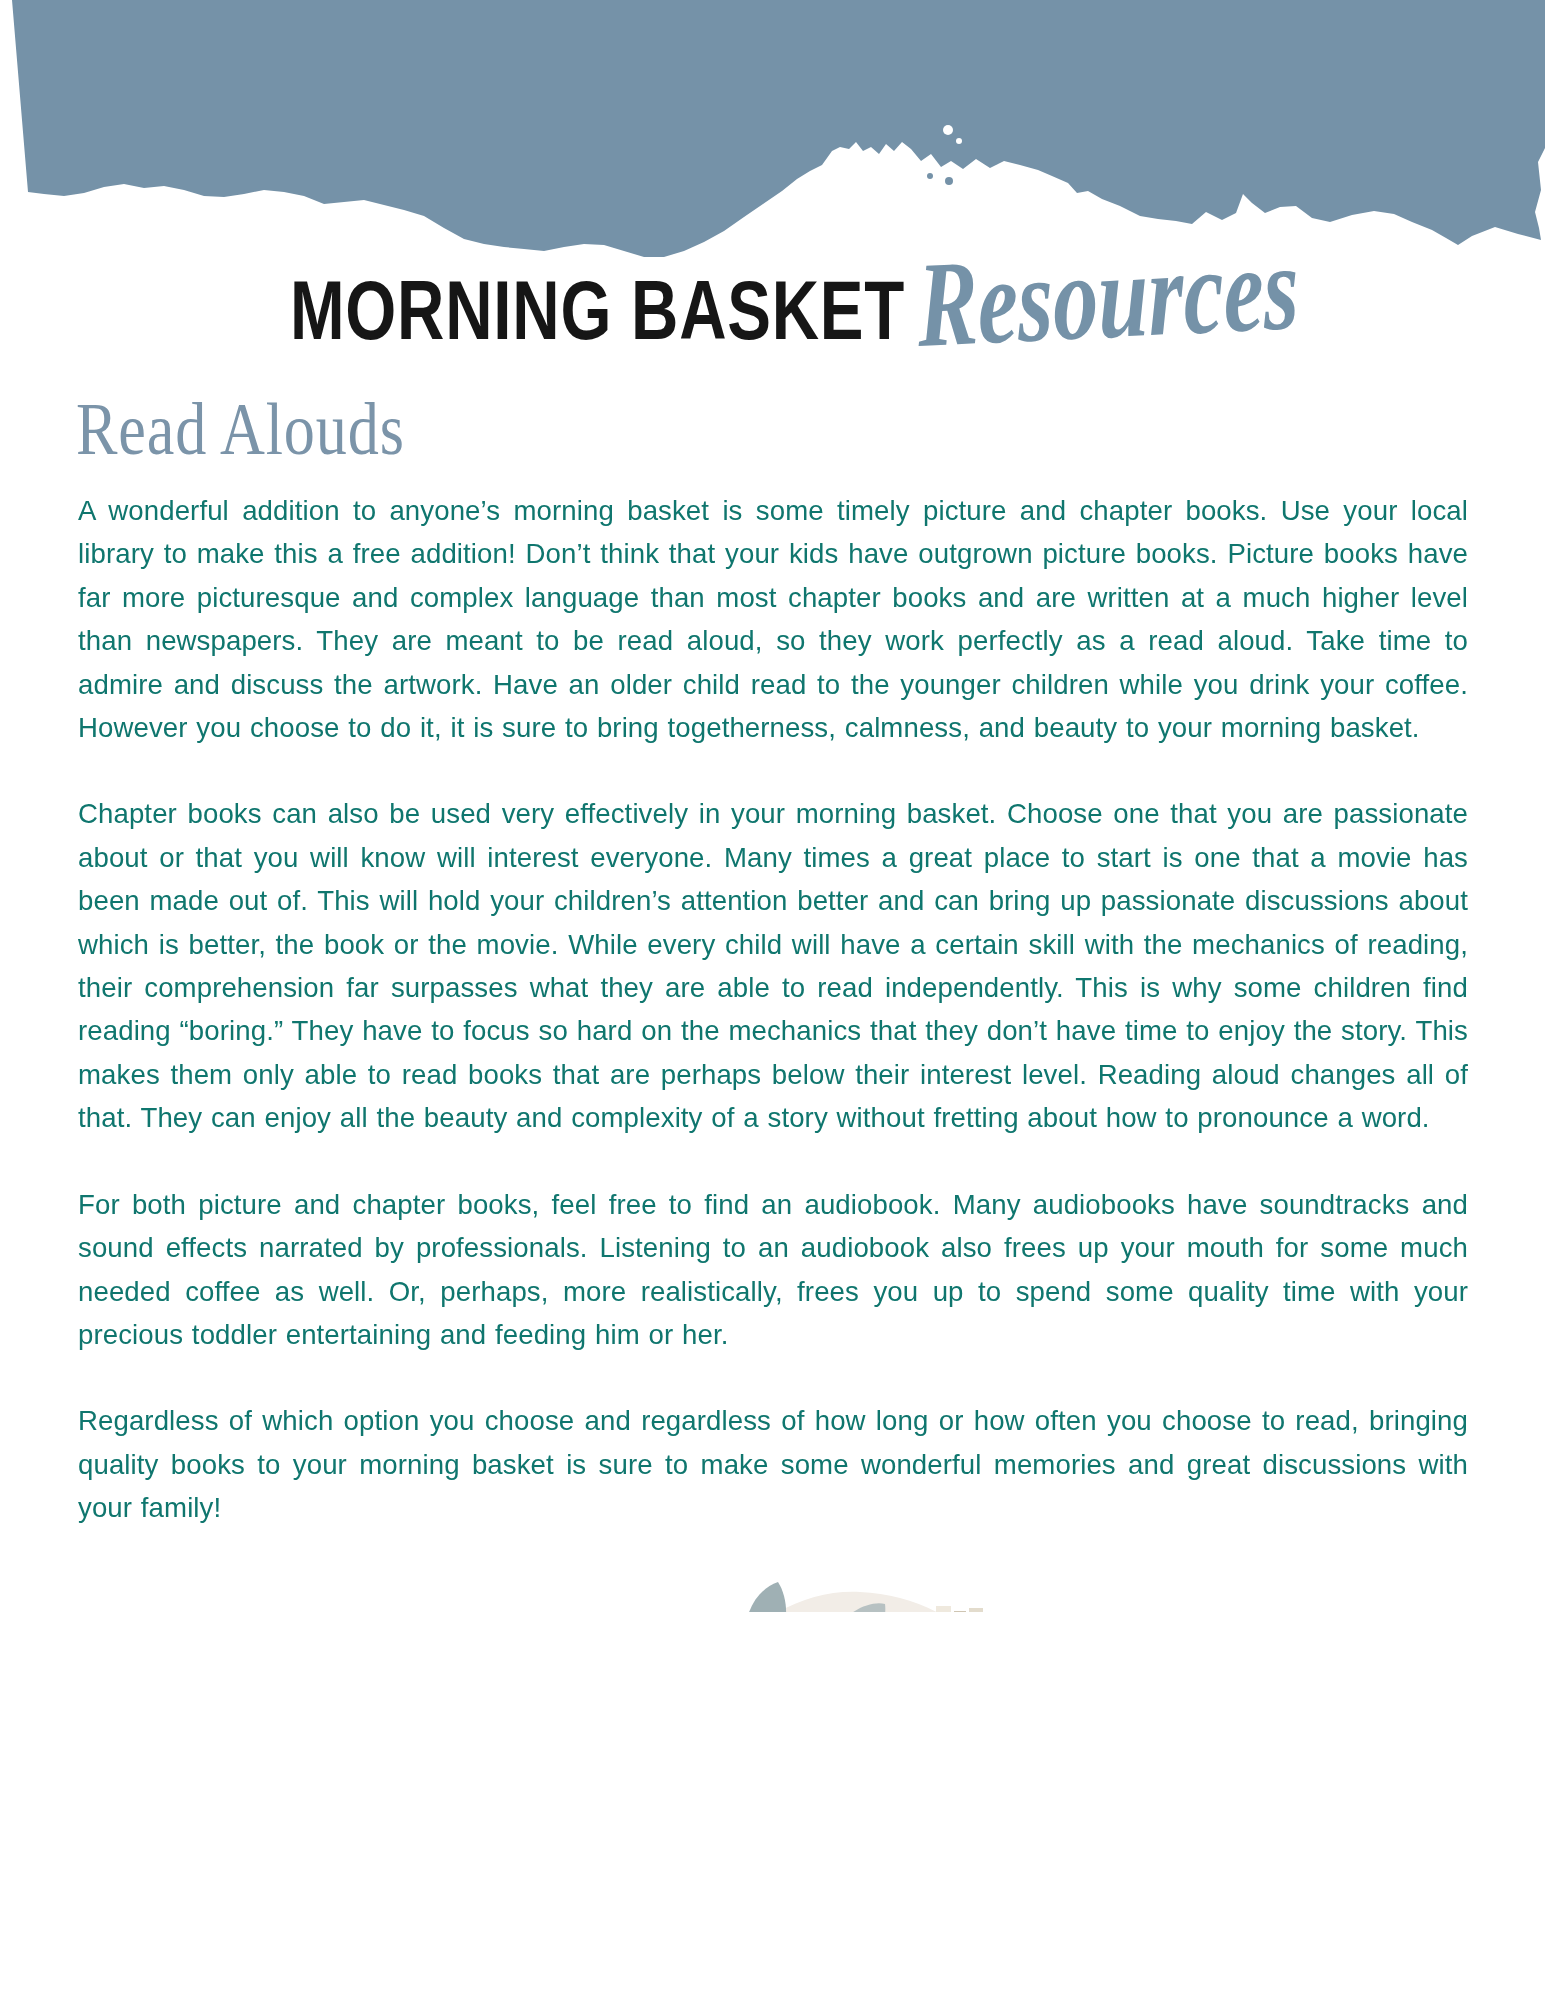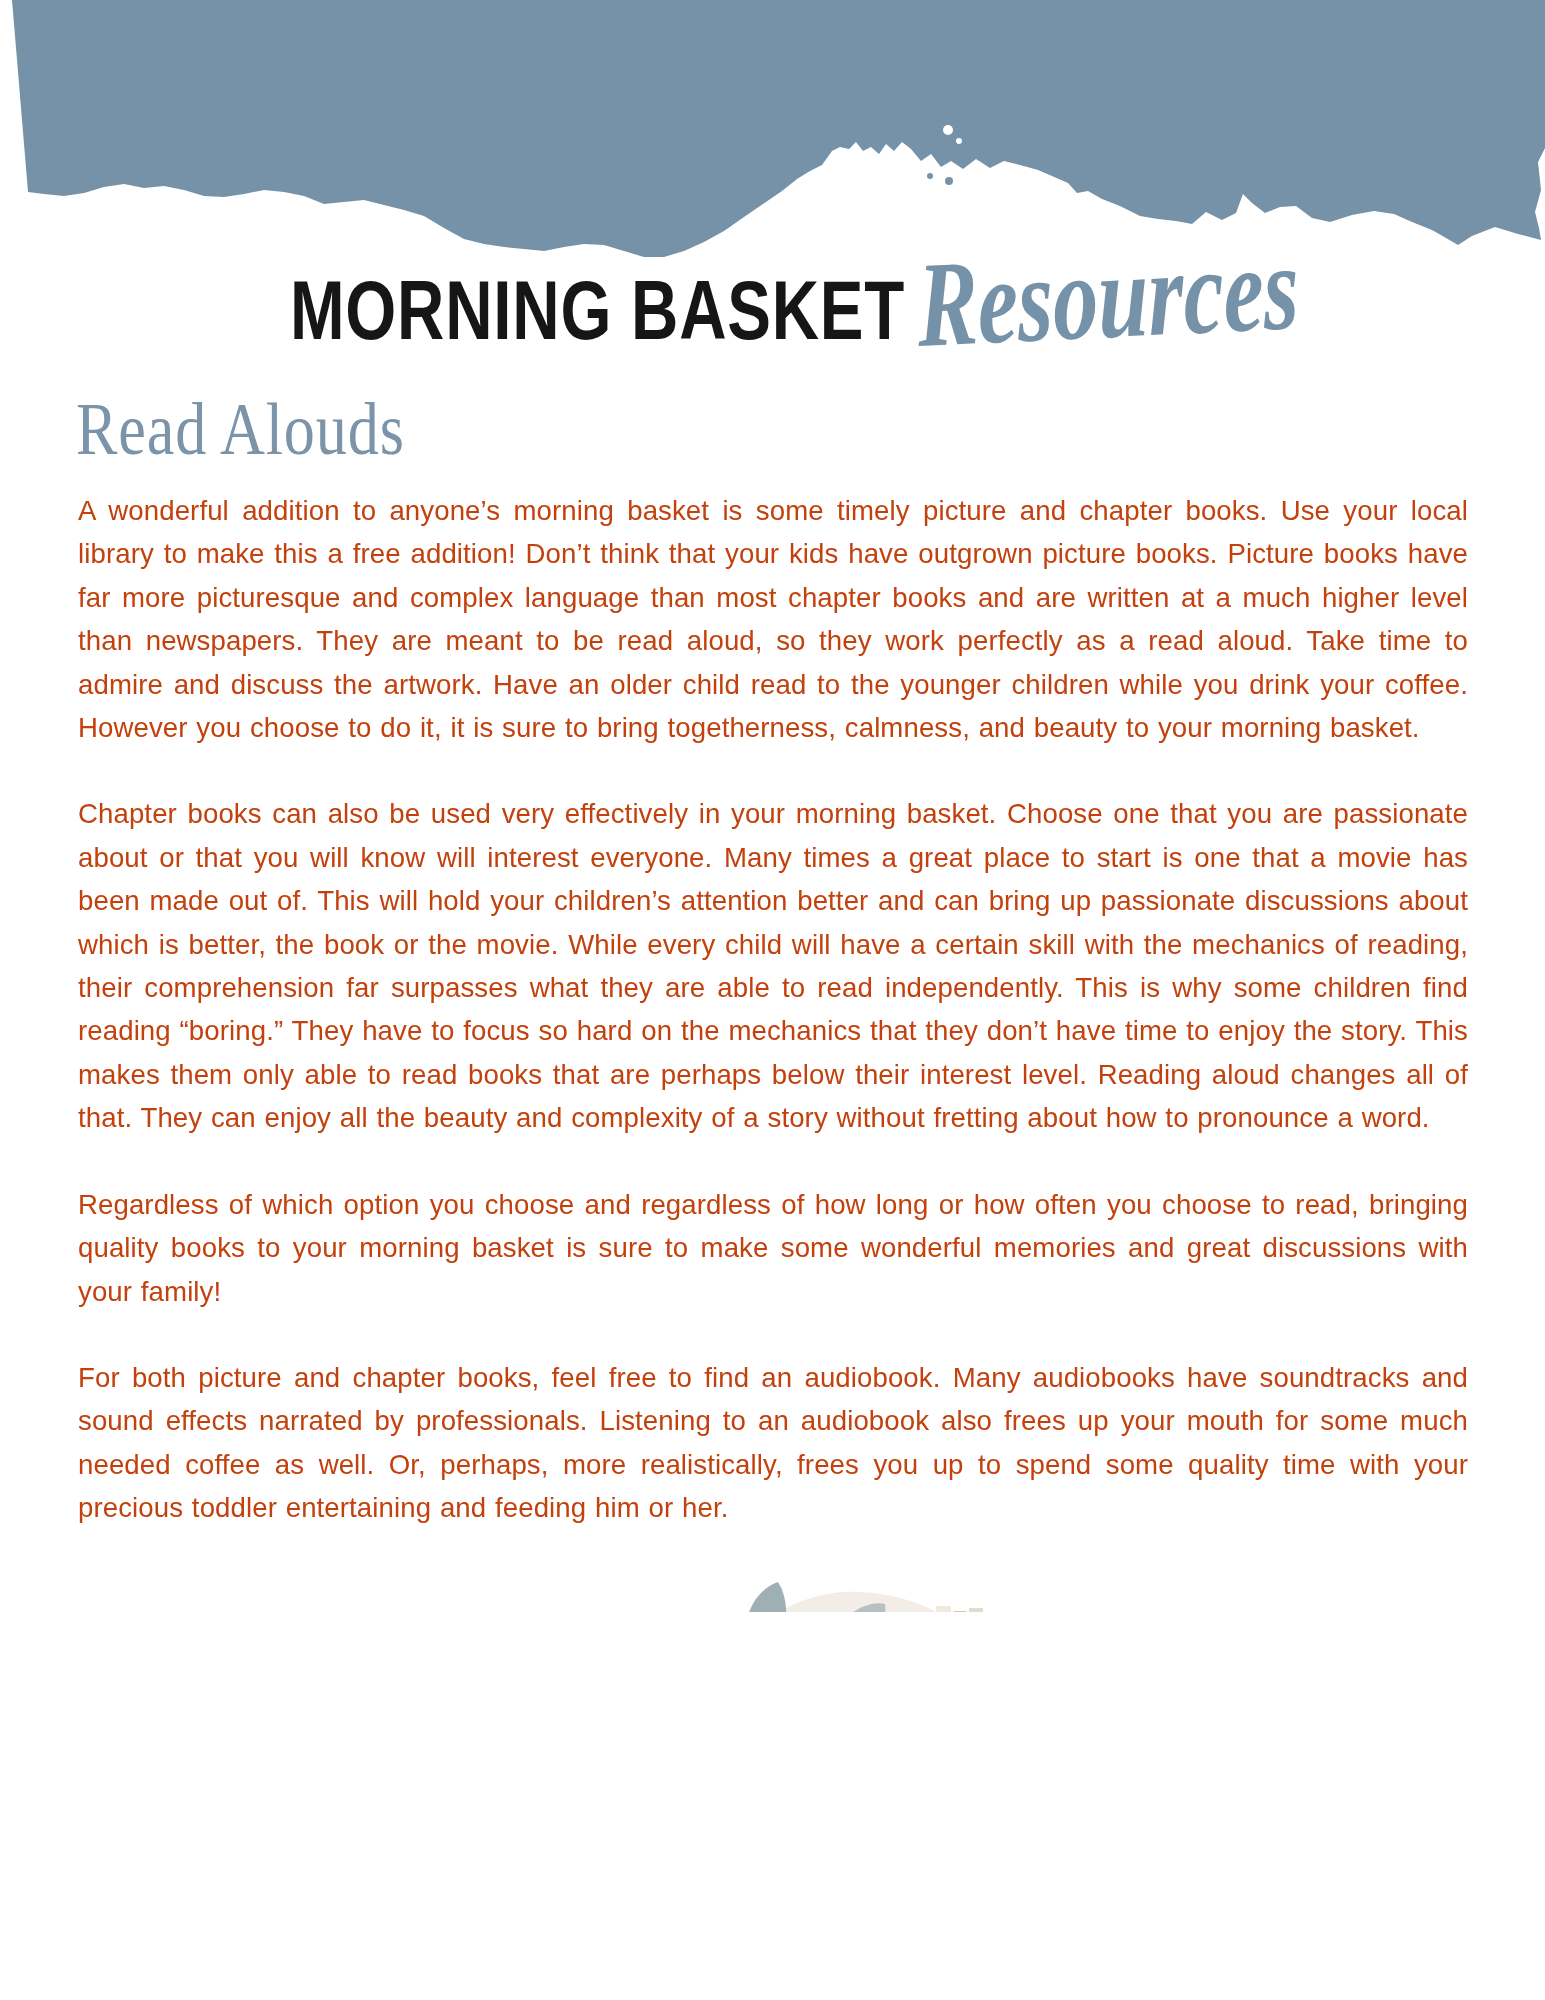--- a/index.html
+++ b/index.html
@@ -8,21 +8,21 @@
   .header-tear{position:absolute;top:0;left:0;width:1545px;height:260px;display:block;}
   .title-main{position:absolute;left:290px;top:268px;margin:0;font-family:"Liberation Sans",sans-serif;
         font-weight:700;font-size:84px;line-height:84px;color:#161616;letter-spacing:1px;
         transform:scaleX(0.78);transform-origin:left top;white-space:nowrap;}
   .title-script{position:absolute;left:916px;top:244px;font-family:"Liberation Serif",serif;
         font-style:italic;font-weight:700;font-size:122px;line-height:122px;color:#7592a8;
         transform:scaleX(0.74) rotate(-2deg);transform-origin:left top;white-space:nowrap;}
   .section-heading{position:absolute;left:76px;top:392px;margin:0;font-family:"Liberation Serif",serif;
         font-weight:400;font-size:74px;line-height:74px;color:#7b94a9;letter-spacing:1px;
         transform:scaleX(0.84);transform-origin:left top;white-space:nowrap;}
-  .body-text{position:absolute;left:78px;top:489px;width:1390px;color:#c2410c;}
+  .body-text{position:absolute;left:78px;top:489px;width:1390px;color:#0f766e;}
   .body-text p{margin:0 0 43px 0;font-size:27.6px;line-height:43.4px;text-align:justify;
         letter-spacing:0.1px;word-spacing:1px;}
   .footer-tear{position:absolute;left:0;top:1650px;width:1545px;height:350px;display:block;}
   .illu{position:absolute;left:540px;top:1552px;width:505px;height:455px;display:block;}
 </style>
 </head>
 <body>
 
 <div class="page">
 
@@ -44,22 +44,22 @@
     <circle cx="949" cy="181" r="4" fill="#7592a8"></circle>
   </svg>
 
   <h1 class="title-main">MORNING BASKET</h1>
   <span class="title-script">Resources</span>
   <h2 class="section-heading">Read Alouds</h2>
 
   <div class="body-text">
     <p>A wonderful addition to anyone’s morning basket is some timely picture and chapter books. Use your local library to make this a free addition! Don’t think that your kids have outgrown picture books. Picture books have far more picturesque and complex language than most chapter books and are written at a much higher level than newspapers. They are meant to be read aloud, so they work perfectly as a read aloud. Take time to admire and discuss the artwork. Have an older child read to the younger children while you drink your coffee. However you choose to do it, it is sure to bring togetherness, calmness, and beauty to your morning basket.</p>
     <p>Chapter books can also be used very effectively in your morning basket. Choose one that you are passionate about or that you will know will interest everyone. Many times a great place to start is one that a movie has been made out of. This will hold your children’s attention better and can bring up passionate discussions about which is better, the book or the movie. While every child will have a certain skill with the mechanics of reading, their comprehension far surpasses what they are able to read independently. This is why some children find reading “boring.” They have to focus so hard on the mechanics that they don’t have time to enjoy the story. This makes them only able to read books that are perhaps below their interest level. Reading aloud changes all of that. They can enjoy all the beauty and complexity of a story without fretting about how to pronounce a word.</p>
+    <p>For both picture and chapter books, feel free to find an audiobook. Many audiobooks have soundtracks and sound effects narrated by professionals. Listening to an audiobook also frees up your mouth for some much needed coffee as well. Or, perhaps, more realistically, frees you up to spend some quality time with your precious toddler entertaining and feeding him or her.</p>
     <p>Regardless of which option you choose and regardless of how long or how often you choose to read, bringing quality books to your morning basket is sure to make some wonderful memories and great discussions with your family!</p>
-    <p>For both picture and chapter books, feel free to find an audiobook. Many audiobooks have soundtracks and sound effects narrated by professionals. Listening to an audiobook also frees up your mouth for some much needed coffee as well. Or, perhaps, more realistically, frees you up to spend some quality time with your precious toddler entertaining and feeding him or her.</p>
   </div>
 
   <svg class="footer-tear" viewBox="0 1650 1545 350" preserveAspectRatio="none" aria-hidden="true">
     <path fill="#d9d9d9" d="M 0 1884 L 30 1876 L 40 1880 L 90 1862 L 117 1853 L 160 1838 L 200 1822 L 235 1812
       L 253 1800 L 280 1788 L 310 1772 L 330 1768 L 345 1755 L 348 1744 L 338 1700 L 347 1695 L 360 1692
       L 410 1693 L 430 1700 L 445 1712 L 452 1708 L 470 1730 L 497 1743 L 530 1765 L 560 1788 L 590 1805
       L 620 1815 L 640 1812 L 655 1802 L 665 1806 L 680 1798 L 700 1800 L 720 1808 L 740 1818 L 760 1830
       L 790 1845 L 820 1858 L 850 1865 L 880 1870 L 900 1868 L 920 1862 L 940 1855 L 960 1845 L 980 1832
       L 1000 1815 L 1020 1790 L 1035 1775 L 1045 1762 L 1060 1752 L 1075 1742 L 1090 1735 L 1105 1728
       L 1118 1722 L 1125 1728 L 1135 1718 L 1150 1712 L 1158 1715 L 1170 1708 L 1185 1705 L 1200 1708

